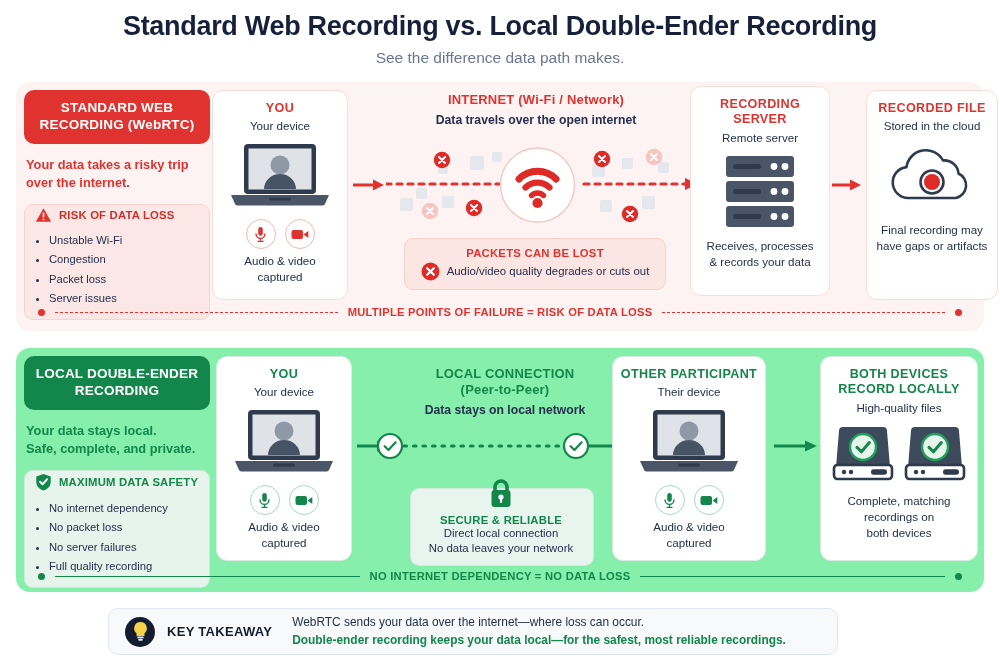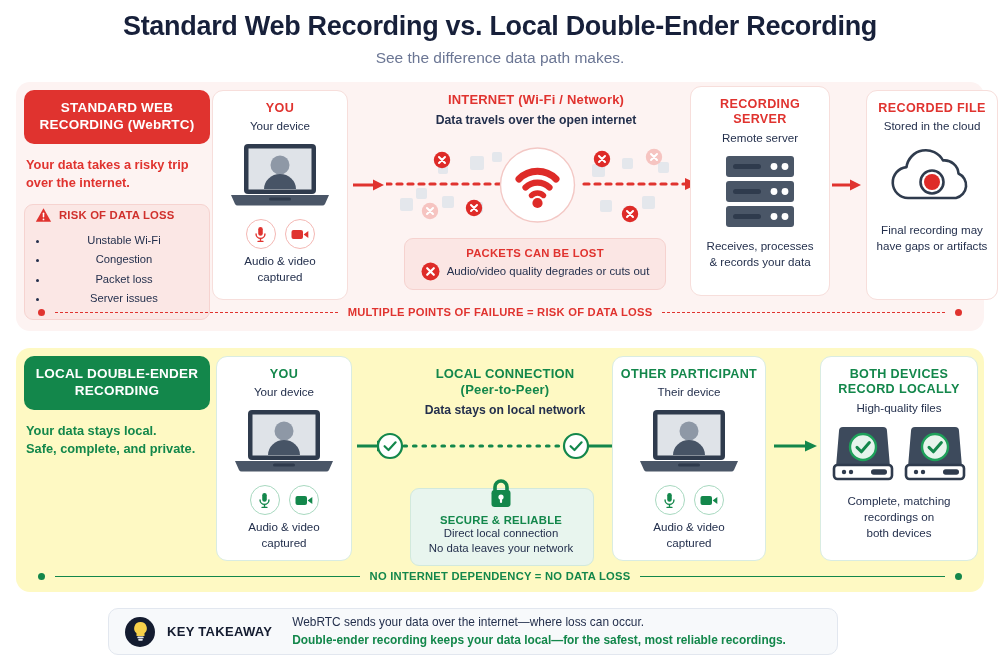--- a/index.html
+++ b/index.html
@@ -21,21 +21,21 @@
     font-size: 15.5px; font-weight: normal; color: #6b7694;
     margin-top: 7px;
   }
 
   
   .section {
     position: absolute; left: 16px; width: 968px;
     border-radius: 14px;
   }
   .sec-red   { top: 82px;  height: 249px; background: #fdf3f2; }
-  .sec-green { top: 348px; height: 244px; background: #fef9c3; }
+  .sec-green { top: 348px; height: 244px; background: #86efac; }
 
   
   .intro { position: absolute; top: 8px; width: 186px; }
   .intro-badge {
     border-radius: 10px; padding: 9px 8px 10px;
     color: #fff; text-align: center; font-weight: bold;
     font-size: 13.5px; line-height: 1.28; letter-spacing: .2px;
   }
   .badge-red   { background: #e0332f; }
   .badge-green { background: #13874b; }
@@ -54,21 +54,20 @@
   .callout-head {
     display: flex; align-items: center; gap: 7px;
     font-size: 11.3px; font-weight: bold; letter-spacing: .2px;
   }
   .callout-head.red   { color: #d0302c; }
   .callout-head.green { color: #13874b; }
   .callout ul { margin: 8px 0 0 14px; }
   .callout li {
     font-size: 11.2px; color: #24304d; line-height: 1.73;
     font-weight: 500;
-    text-align: center;
   }
 
   
   .card {
     position: absolute; background: #fff; border-radius: 11px;
     text-align: center; padding: 10px 6px 8px;
   }
   .card-red   { border: 1px solid #f7dedb; }
   .card-green { border: 1px solid #d9ece2; }
   .card-title {
@@ -343,20 +342,37 @@
       <span class="bdot" style="background:#e0332f;"></span>
     </div>
   </div>
 
   <div class="section sec-green">
 
     <div class="intro" style="left:8px;">
       <div class="intro-badge badge-green">LOCAL DOUBLE-ENDER RECORDING</div>
       <div class="intro-sub sub-green">Your data stays local.<br>Safe, complete, and private.</div>
 
+      <div class="callout callout-green">
+        <div class="callout-head green">
+          <span>
+            <svg width="17" height="18" viewBox="0 0 18 20">
+              <path d="M9 1 L17 4 V10 C17 15 13 18.4 9 19.4 C5 18.4 1 15 1 10 V4 Z" fill="#13874b"></path>
+              <path d="M5.2 9.8 L7.9 12.5 L12.9 7" stroke="#fff" stroke-width="2.2" fill="none" stroke-linecap="round" stroke-linejoin="round"></path>
+            </svg>
+          </span>
+          <span>MAXIMUM DATA SAFETY</span>
+        </div>
+        <ul>
+          <li>No internet dependency</li>
+          <li>No packet loss</li>
+          <li>No server failures</li>
+          <li>Full quality recording</li>
+        </ul>
+      </div>
     </div>
 
     <div class="card card-green" style="left:200px; top:8px; width:136px; height:205px;">
       <div class="card-title t-green">YOU</div>
       <div class="card-sub">Your device</div>
       <div style="margin-top:9px; display:flex; justify-content:center;">
         <svg width="106" height="72" viewBox="0 0 106 72">
           <rect x="17" y="3" width="72" height="50" rx="4" fill="#2f3b4d"></rect>
           <rect x="21.5" y="7.5" width="63" height="41" fill="#dfe3e8"></rect>
           <circle cx="53" cy="24" r="9.5" fill="#8e98a6"></circle>

